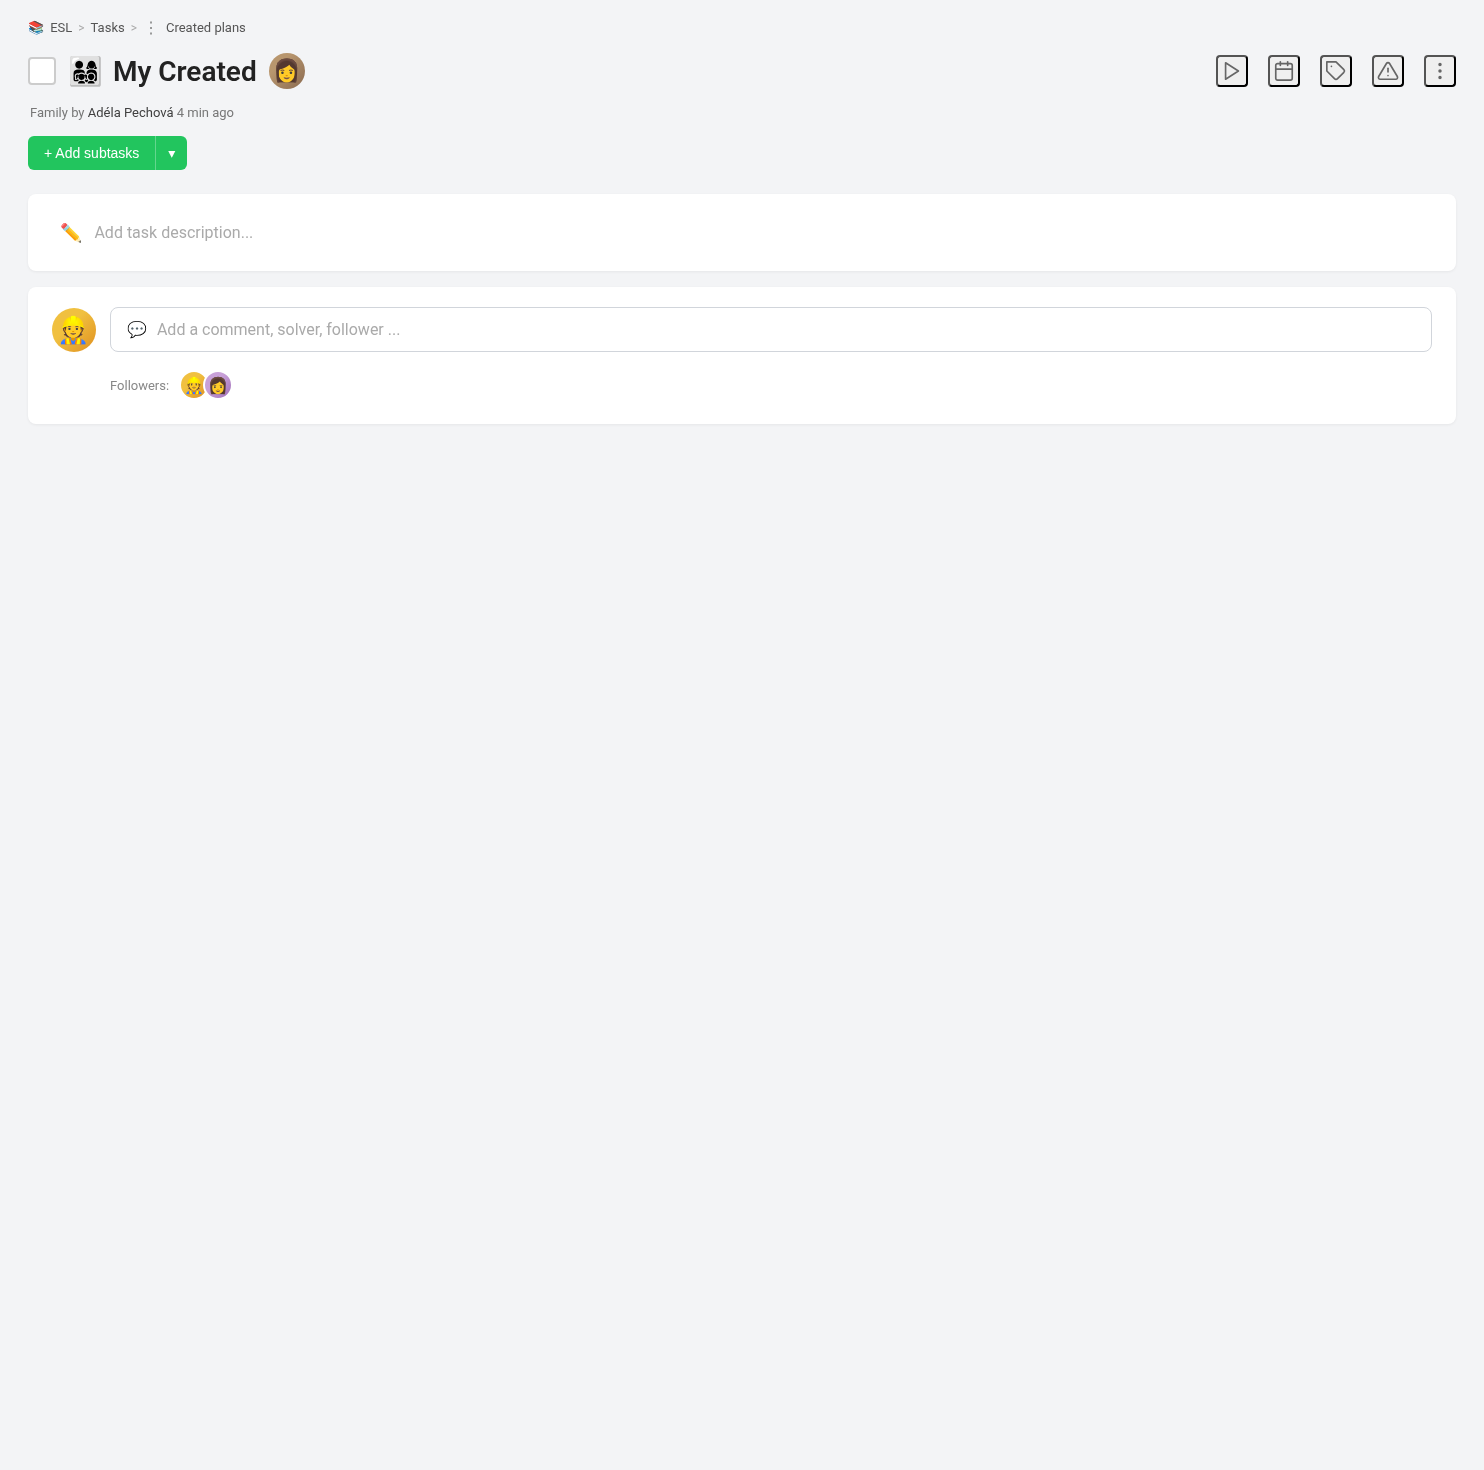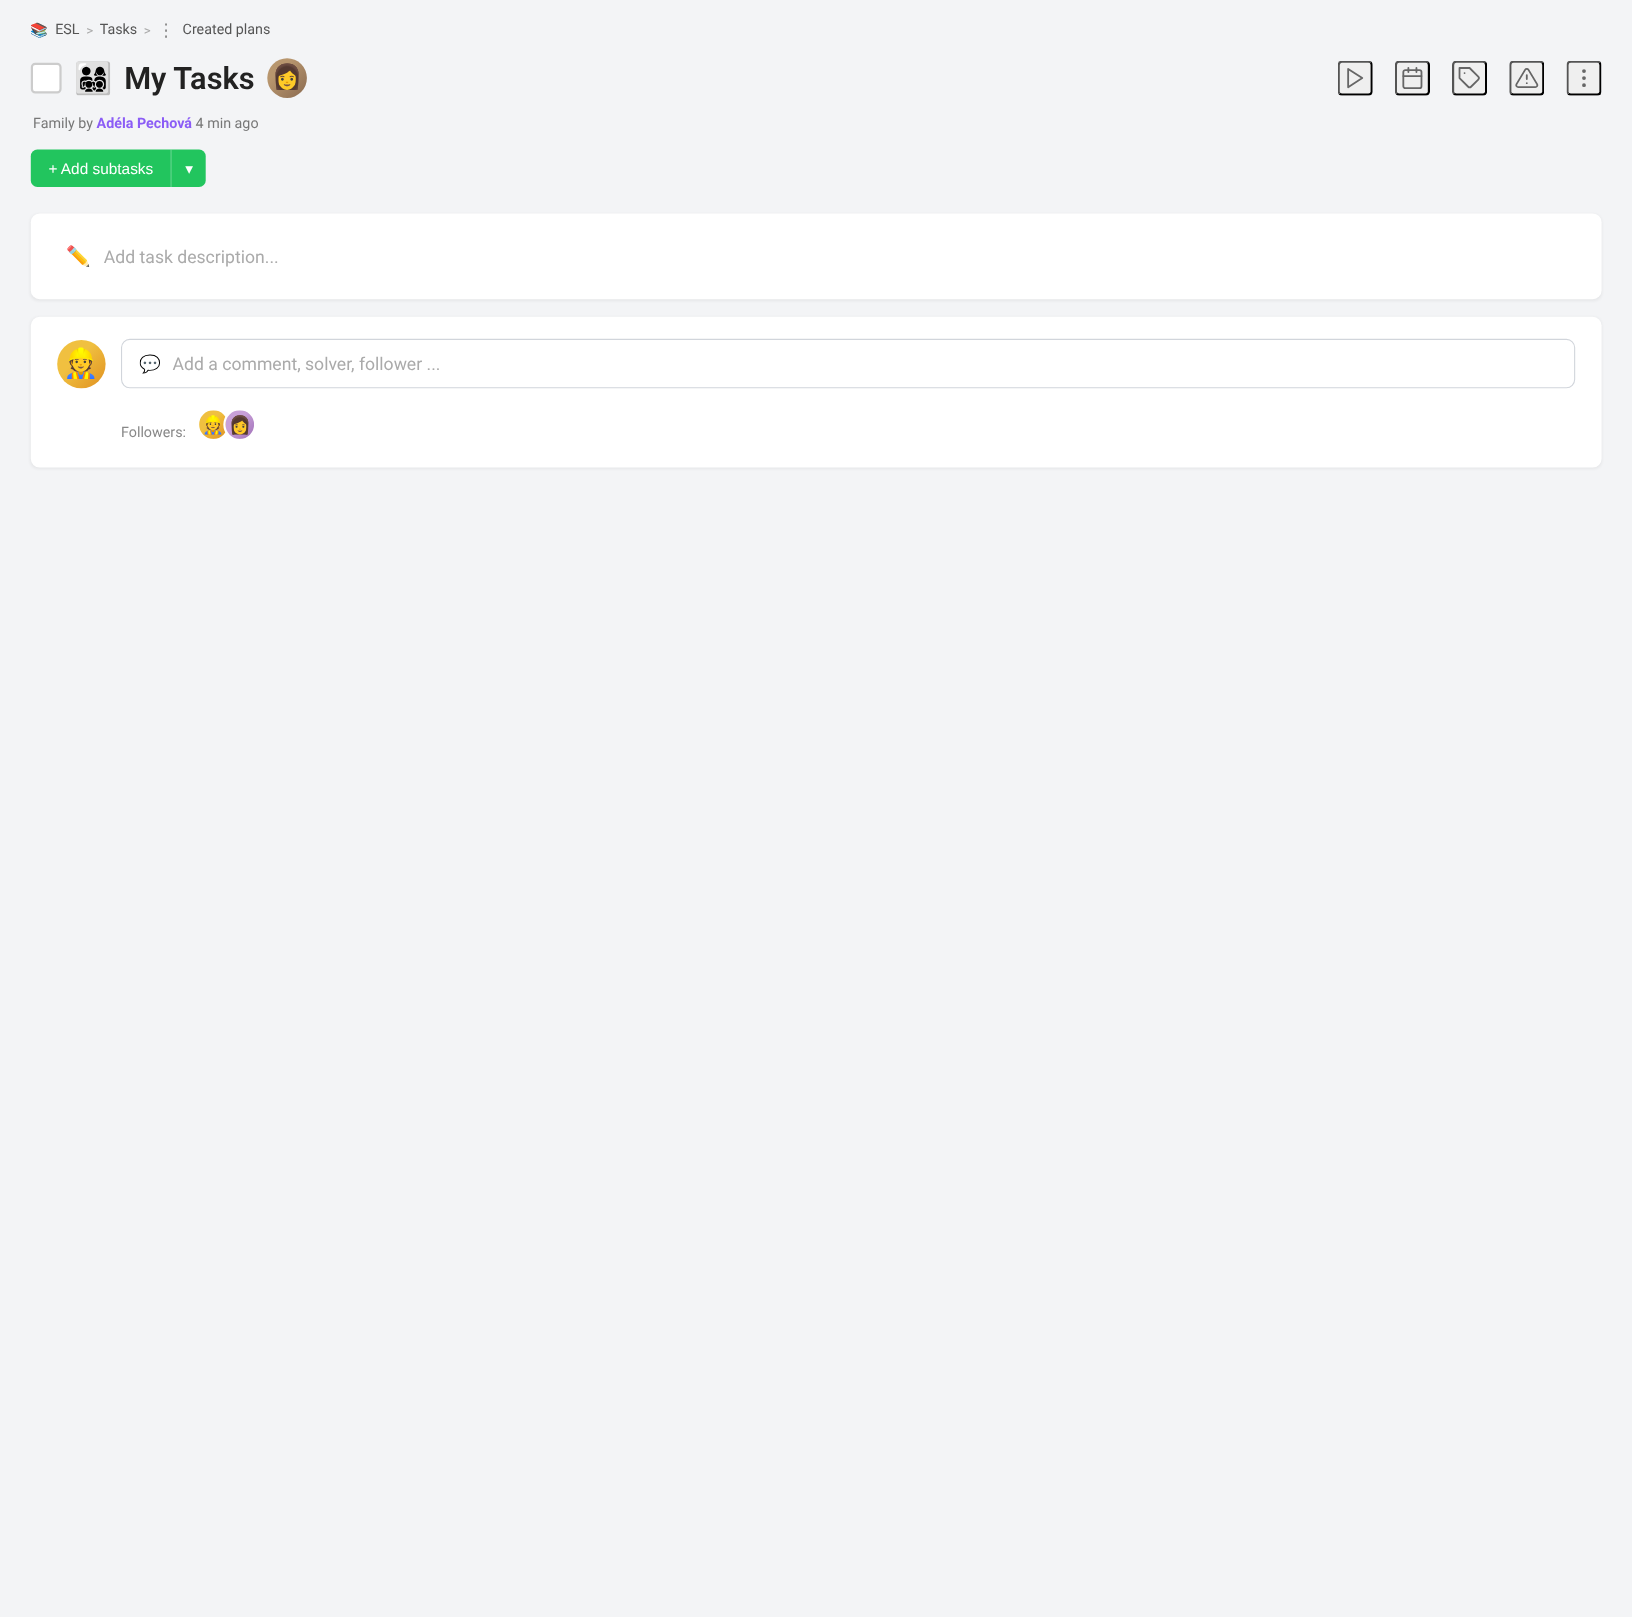--- a/index.html
+++ b/index.html
@@ -141,22 +141,22 @@
 
     
     .created-by {
       font-size: 13px;
       color: #777;
       margin-bottom: 16px;
       padding: 0 2px;
     }
 
     .created-by strong {
-      color: #8b5cf6;
-      font-weight: 700;
+      color: #404040;
+      font-weight: 400;
     }
 
     
     .add-subtasks-btn {
       display: flex;
       align-items: center;
       background: #22c55e;
       color: #fff;
       border: none;
       border-radius: 6px;
@@ -261,21 +261,21 @@
       flex-shrink: 0;
     }
 
     .comment-input-placeholder {
       color: #aaa;
       font-size: 16px;
     }
 
     .followers-row {
       display: flex;
-      align-items: flex-end;
+      align-items: center;
       gap: 10px;
       padding-left: 58px;
     }
 
     .followers-label {
       color: #888;
       font-size: 13px;
     }
 
     .followers-avatars {
@@ -336,21 +336,21 @@
     <span class="breadcrumb-item">
       <span>Created plans</span>
     </span>
   </nav>
 
   <div class="header-row">
     <div class="header-left">
       <div class="task-checkbox"></div>
       <div class="task-title">
         <span>👨‍👩‍👧‍👦</span>
-        <span>My Tasks</span>
+        <span>My Created</span>
       </div>
       <div class="avatar-small avatar-person"></div>
     </div>
 
     <div class="header-right">
 
       <button class="header-icon-btn" title="Play">
         <svg viewBox="0 0 24 24" fill="none" stroke="currentColor" stroke-width="1.8" stroke-linecap="round" stroke-linejoin="round">
           <polygon points="5,3 19,12 5,21"></polygon>
         </svg>

